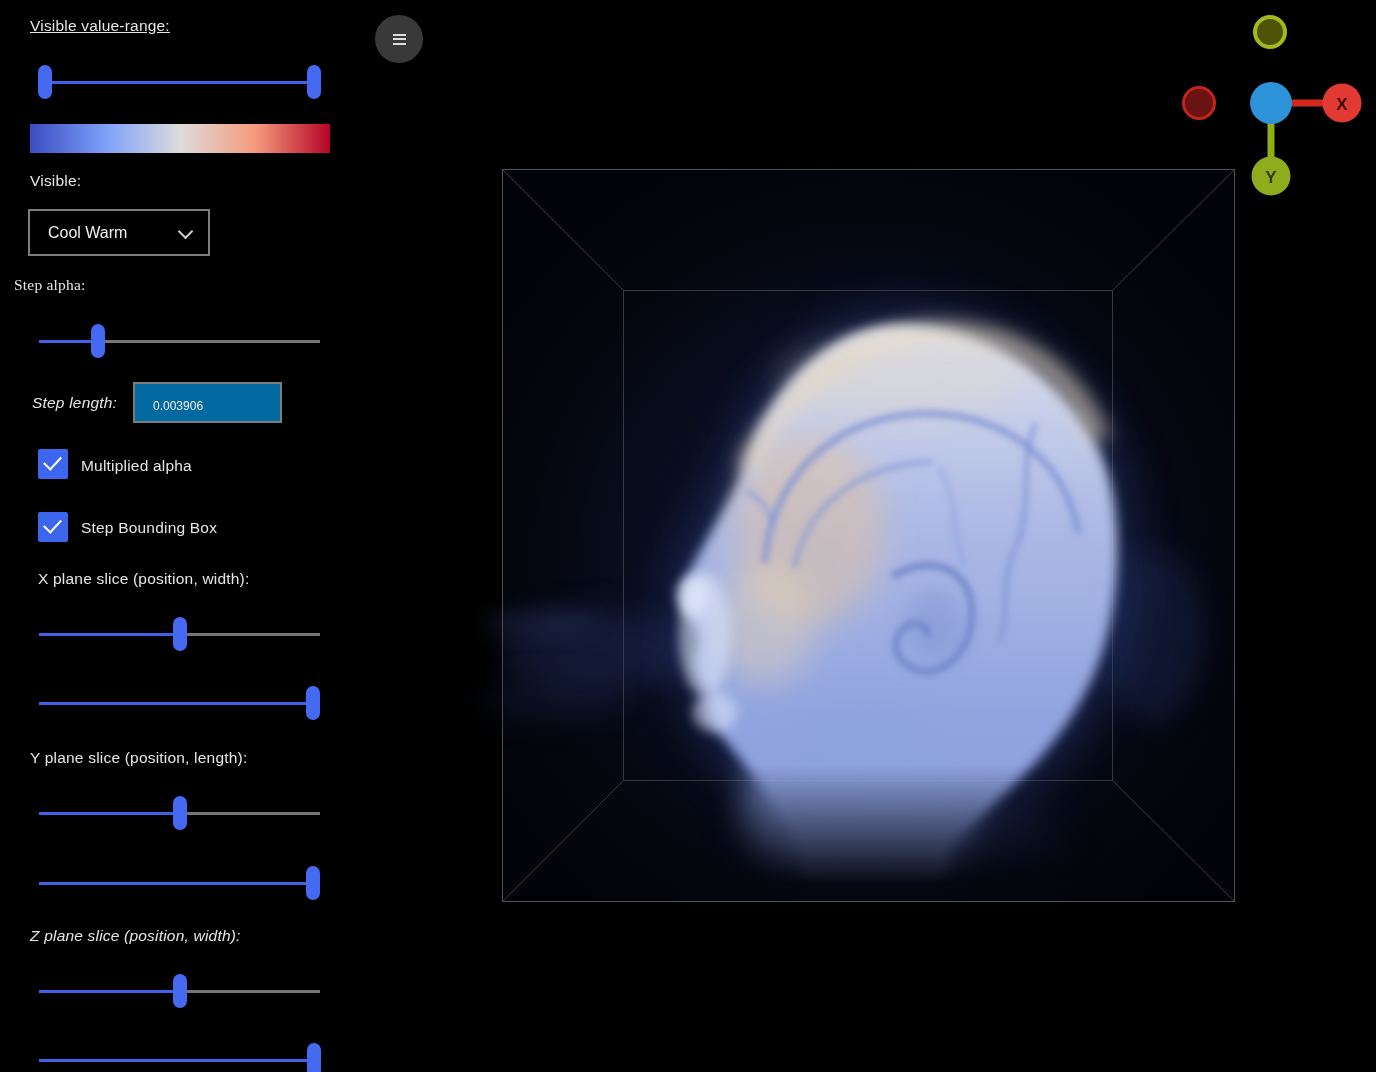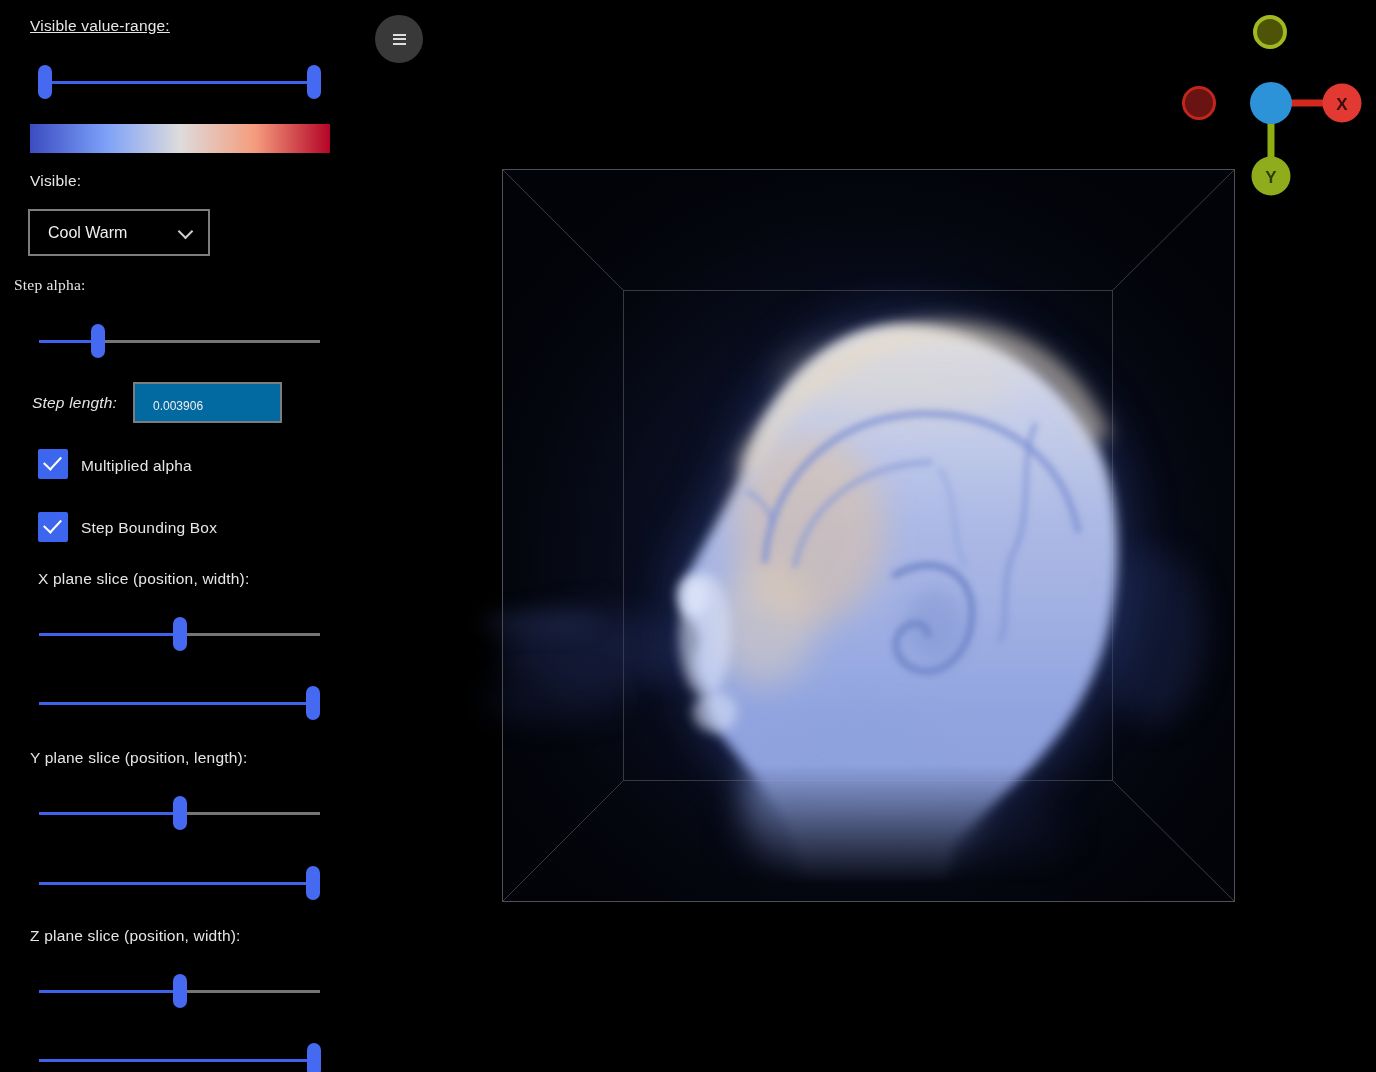--- a/index.html
+++ b/index.html
@@ -214,21 +214,21 @@
   <div class="fill"></div>
     <div class="rest"></div>
   <div class="thumb"></div>
 </div>
 <div class="slider" style="left: 39px; top: 865px; --f: 0.975;">
   <div class="fill"></div>
     <div class="rest"></div>
   <div class="thumb"></div>
 </div>
 
-<div class="abs label" style="left:30px;top:927px;">Z plane slice (position, width):</div>
+<div class="abs label" style="left:30px;top:927px;font-style:italic;">Z plane slice (position, width):</div>
 <div class="slider" style="left: 39px; top: 973px; --f: 0.5;">
   <div class="fill"></div>
     <div class="rest"></div>
   <div class="thumb"></div>
 </div>
 <div class="slider" style="left: 39px; top: 1042px; --f: 0.98;">
   <div class="fill"></div>
     <div class="rest"></div>
   <div class="thumb"></div>
 </div>

